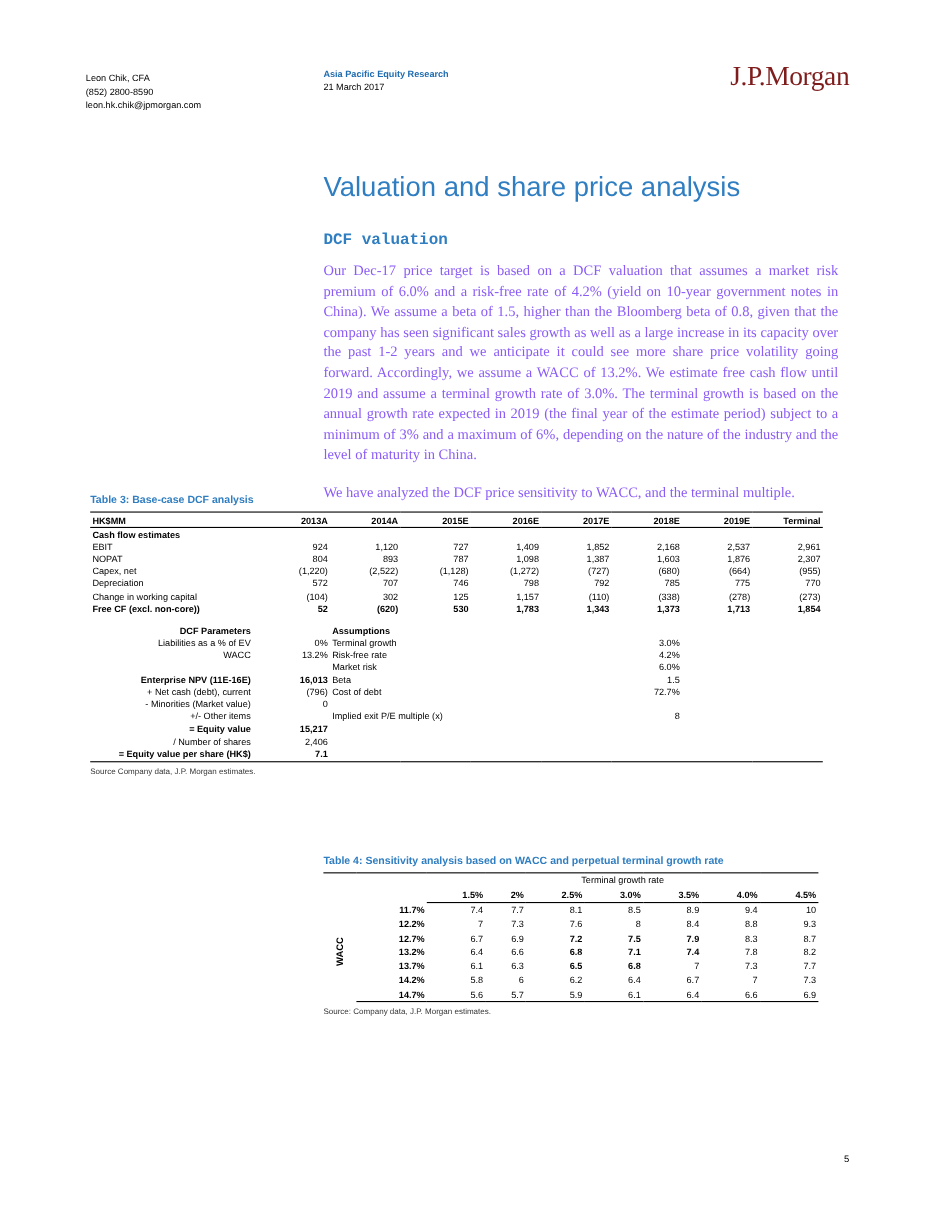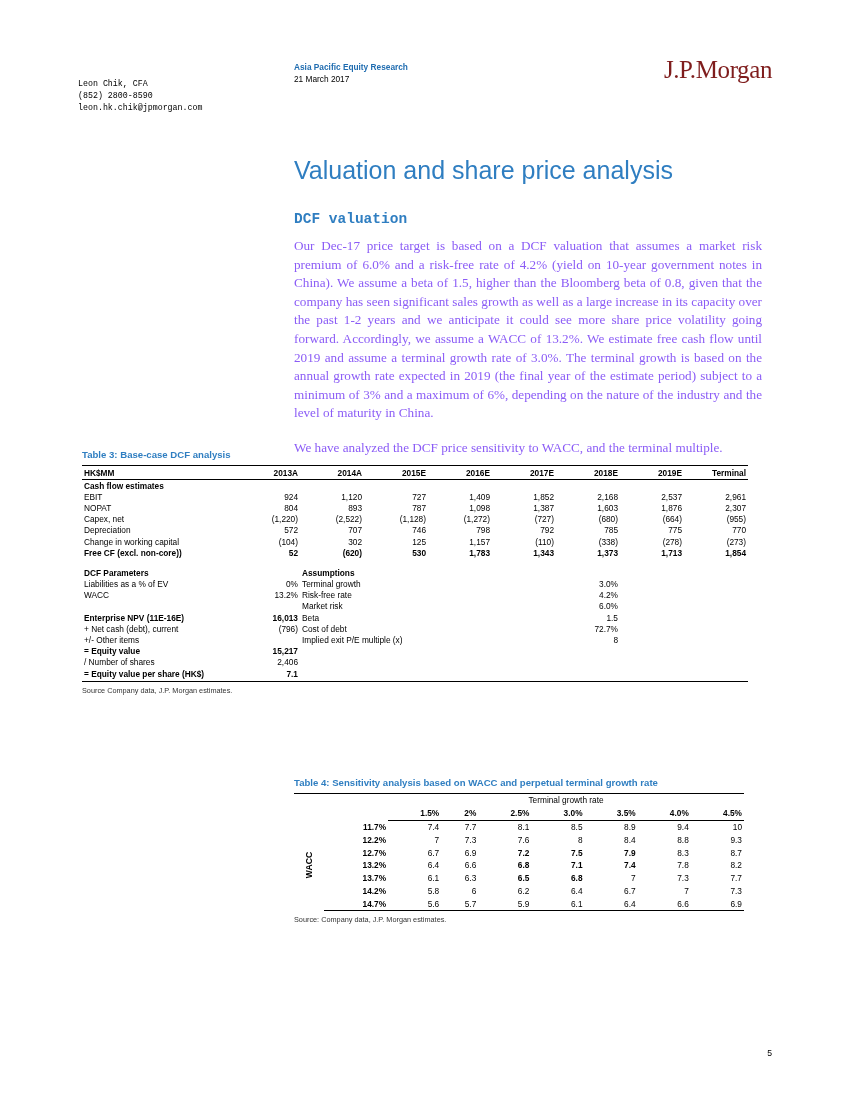--- a/index.html
+++ b/index.html
@@ -26,25 +26,24 @@
   .header {
     position: absolute;
     top: 62px;
     left: 78px;
     right: 78px;
     height: 50px;
   }
   .analyst-block {
     position: absolute;
     left: 0;
-    top: 16px;
+    top: 4px;
     font-size: 8.3px;
     line-height: 11.8px;
     color: #000;
-    font-family: Liberation Mono, monospace;
   }
   .research-block {
     position: absolute;
     left: 216px;
     top: 0;
     font-size: 8.3px;
     line-height: 11.8px;
   }
   .research-title {
     color: #1f6cb0;
@@ -142,21 +141,21 @@
     padding-bottom: 2px;
   }
   .src-note {
     font-family: "Liberation Sans", sans-serif;
     font-size: 7.3px;
     color: #333;
     margin-top: 4px;
   }
 
   
-  .param-col-label { text-align: left; }
+  .param-col-label { text-align: right; }
   .param-val { text-align: right; width: 66px; }
   .assump-label { text-align: left; padding-left: 24px; }
   .assump-val { text-align: right; width: 72px; padding-right: 36px; }
 
   
   .table4-wrap {
     position: absolute;
     left: 294px;
     top: 777px;
     width: 450px;
@@ -366,20 +365,27 @@
           <td colspan="2"></td>
         </tr>
         <tr>
           <td class="param-col-label">+ Net cash (debt), current</td>
           <td class="param-val">(796)</td>
           <td class="assump-label" colspan="3">Cost of debt</td>
           <td class="assump-val" colspan="2">72.7%</td>
           <td colspan="2"></td>
         </tr>
         <tr>
+          <td class="param-col-label">- Minorities (Market value)</td>
+          <td class="param-val">0</td>
+          <td class="assump-label" colspan="3"></td>
+          <td class="assump-val" colspan="2"></td>
+          <td colspan="2"></td>
+        </tr>
+        <tr>
           <td class="param-col-label">+/- Other items</td>
           <td class="param-val"></td>
           <td class="assump-label" colspan="3">Implied exit P/E multiple (x)</td>
           <td class="assump-val" colspan="2">8</td>
           <td colspan="2"></td>
         </tr>
         <tr class="bold">
           <td class="param-col-label">= Equity value</td>
           <td class="param-val">15,217</td>
           <td class="assump-label" colspan="3" style="font-weight:normal"></td>

